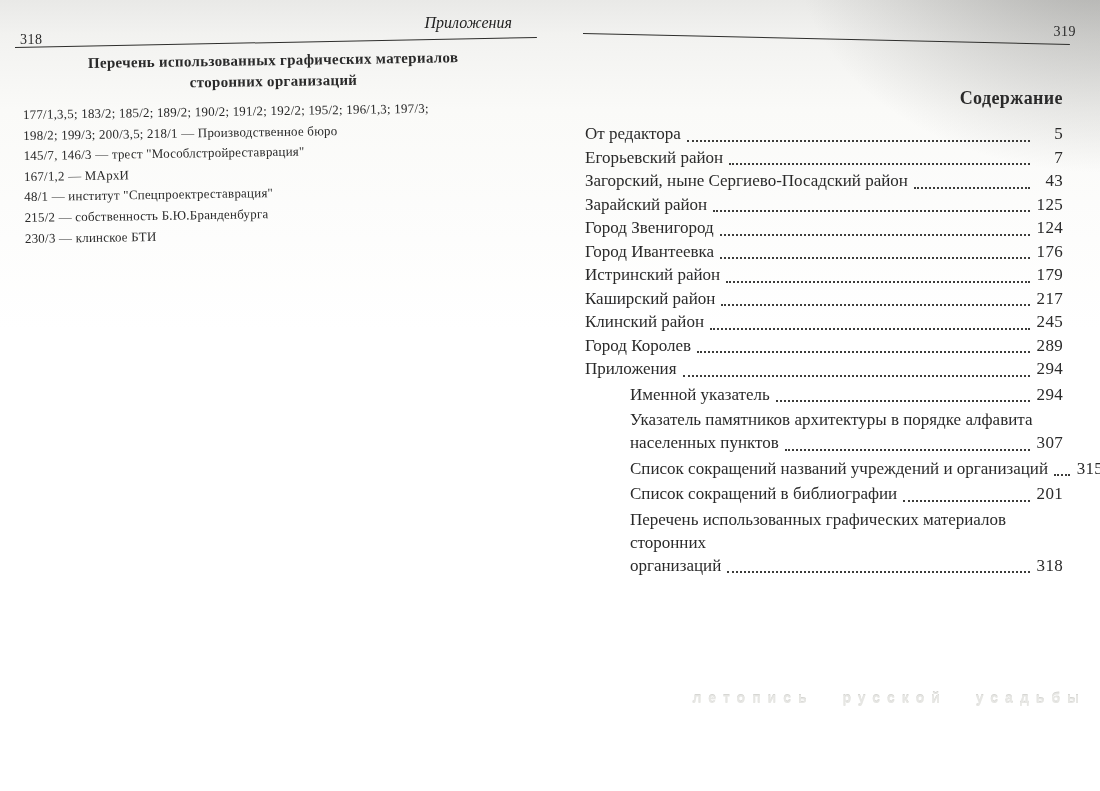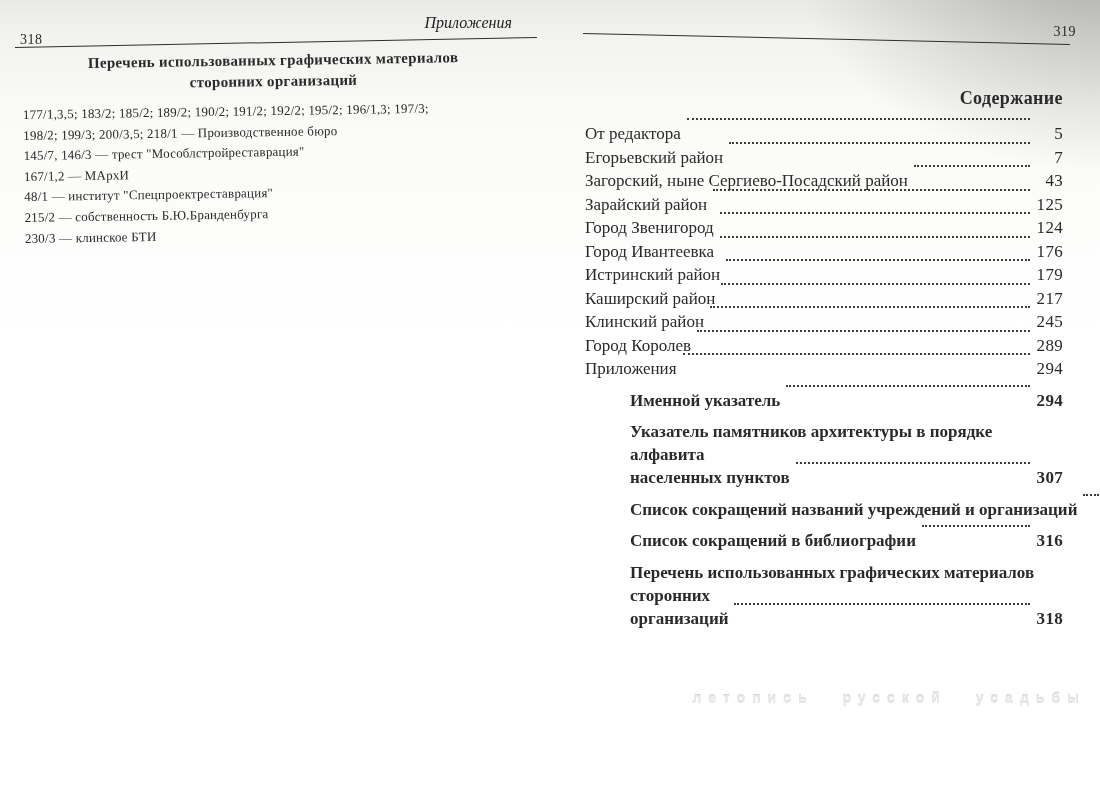--- a/index.html
+++ b/index.html
@@ -66,23 +66,23 @@
   }
   .toc-title {
     text-align: right;
     font-weight: bold;
     font-size: 18px;
     letter-spacing: 0.4px;
     padding-left: 28px;
     margin-bottom: 13px;
   }
   .toc-entry { line-height: 23.5px; }
-  .toc-entry.indent { padding-left: 45px; margin-top: 8px; font-weight: bold; }
+  .toc-entry.indent { padding-left: 45px; margin-top: 2px; }
   .toc-line1 { line-height: 23px; }
-  .toc-row { display: flex; align-items: flex-start; }
+  .toc-row { display: flex; align-items: flex-end; }
   .toc-label { white-space: nowrap; }
   .dots {
     flex: 1 1 auto; min-width: 16px;
     border-bottom: 2px dotted #3c3c3a;
     transform: translateY(-4px);
     margin: 0 5px 0 6px;
   }
   .pagenum {
     flex: 0 0 auto; min-width: 28px; text-align: right;
     letter-spacing: 0.3px;
@@ -265,21 +265,21 @@
               <span class="dots"></span>
               <span class="pagenum">315</span>
             </div>
           </div>
 
           <div class="toc-entry indent">
 
             <div class="toc-row">
               <span class="toc-label">Список сокращений в библиографии</span>
               <span class="dots"></span>
-              <span class="pagenum">316</span>
+              <span class="pagenum">201</span>
             </div>
           </div>
 
           <div class="toc-entry indent">
             <div class="toc-line1">Перечень использованных графических материалов сторонних</div>
             <div class="toc-row">
               <span class="toc-label">организаций</span>
               <span class="dots"></span>
               <span class="pagenum">318</span>
             </div>

